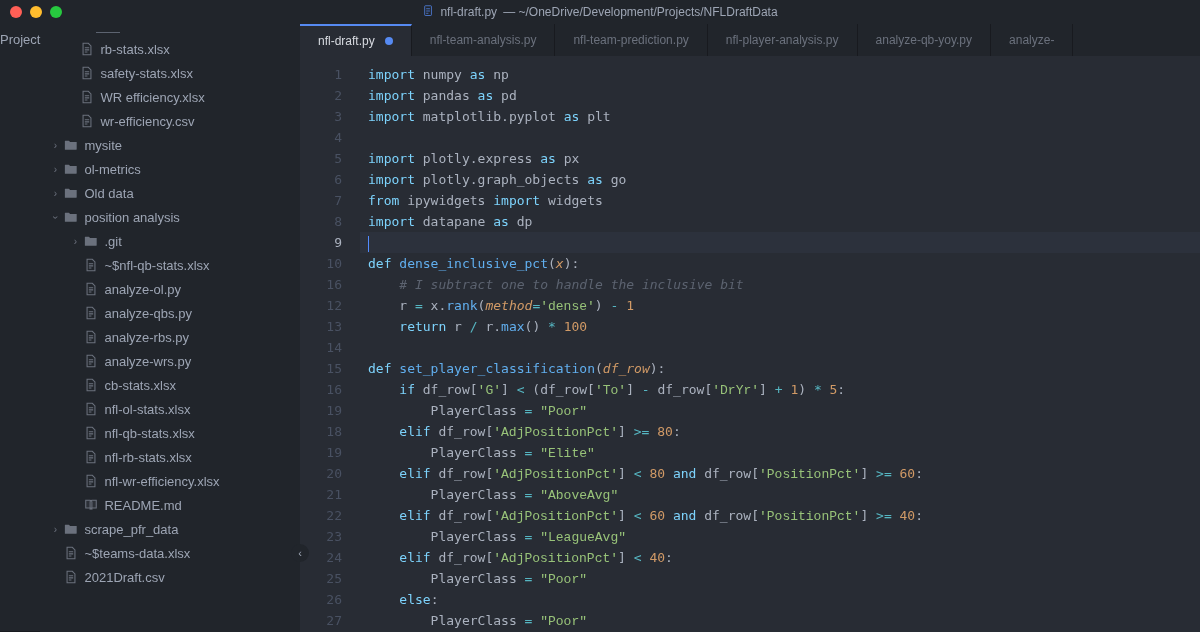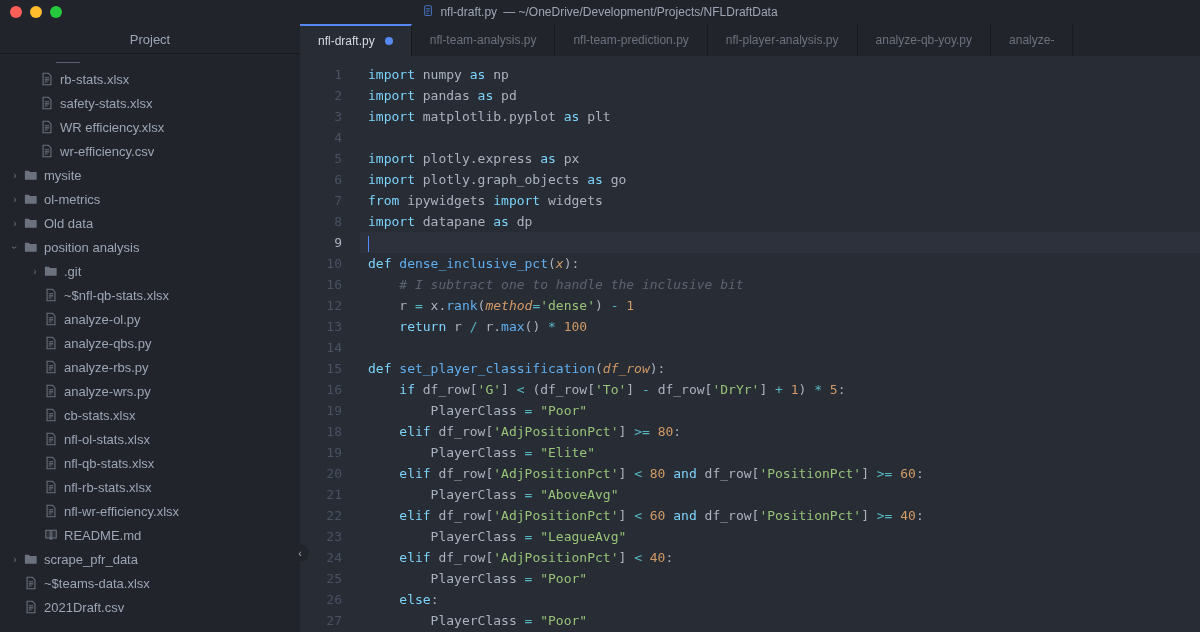--- a/index.html
+++ b/index.html
@@ -46,21 +46,21 @@
 .title-text svg { width: 12px; height: 12px; }
 .main {
   display: flex;
   height: calc(100% - 24px);
 }
 .sidebar {
   width: 300px;
   background: #21252b;
   overflow: hidden;
   display: flex;
-  flex-direction: column;
+  flex-direction: row;
 }
 .sidebar-header {
   text-align: center;
   padding: 8px 0 6px;
   color: #9da5b4;
   font-size: 13px;
   border-bottom: 1px solid #181a1f;
 }
 .tree {
   padding-top: 4px;
@@ -169,21 +169,21 @@
 .cursor {
   display: inline-block;
   width: 1px;
   height: 16px;
   background: #528bff;
   vertical-align: middle;
   margin-left: 0;
 }
 .kw { color: #7dd3fc; }
 .fn { color: #61afef; }
-.str { color: #98c379; }
+.str { color: #98c379; font-family: Liberation Mono, monospace; }
 .num { color: #d19a66; }
 .op { color: #56b6c2; }
 .param { color: #d19a66; font-style: italic; }
 .comment { color: #5c6370; font-style: italic; }
 .punct { color: #abb2bf; }
 .collapse-handle {
   position: absolute;
   left: -9px;
   top: 520px;
   width: 18px;

